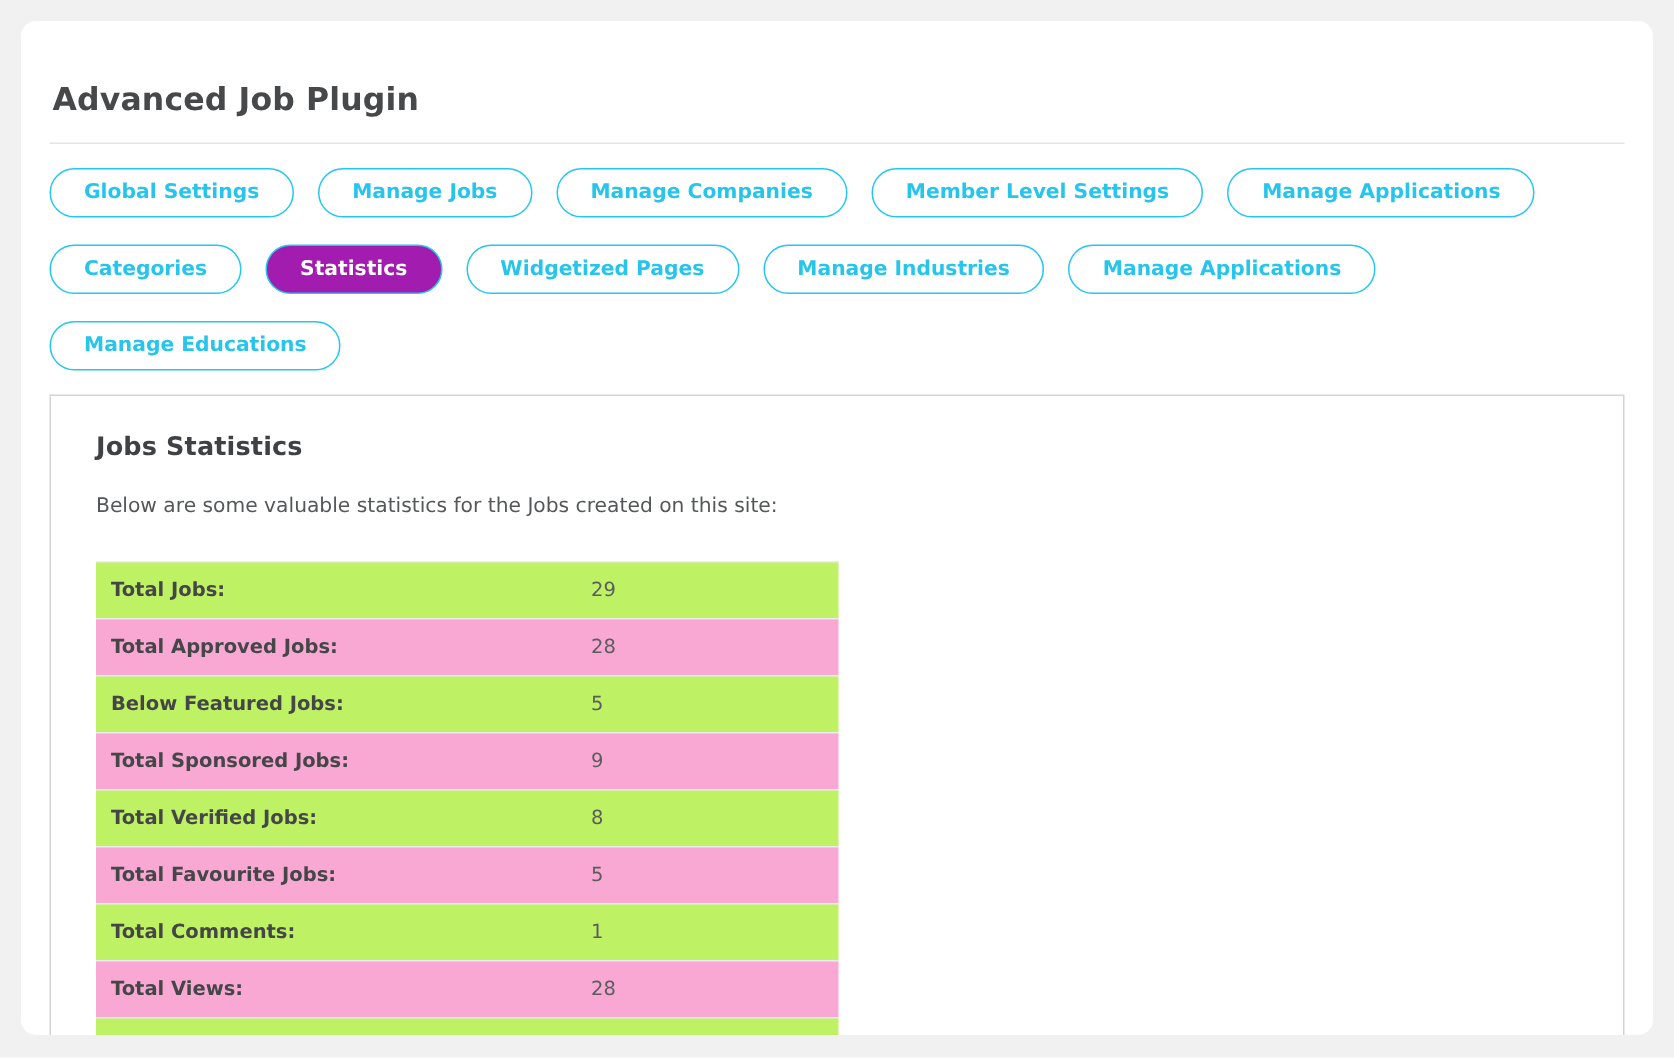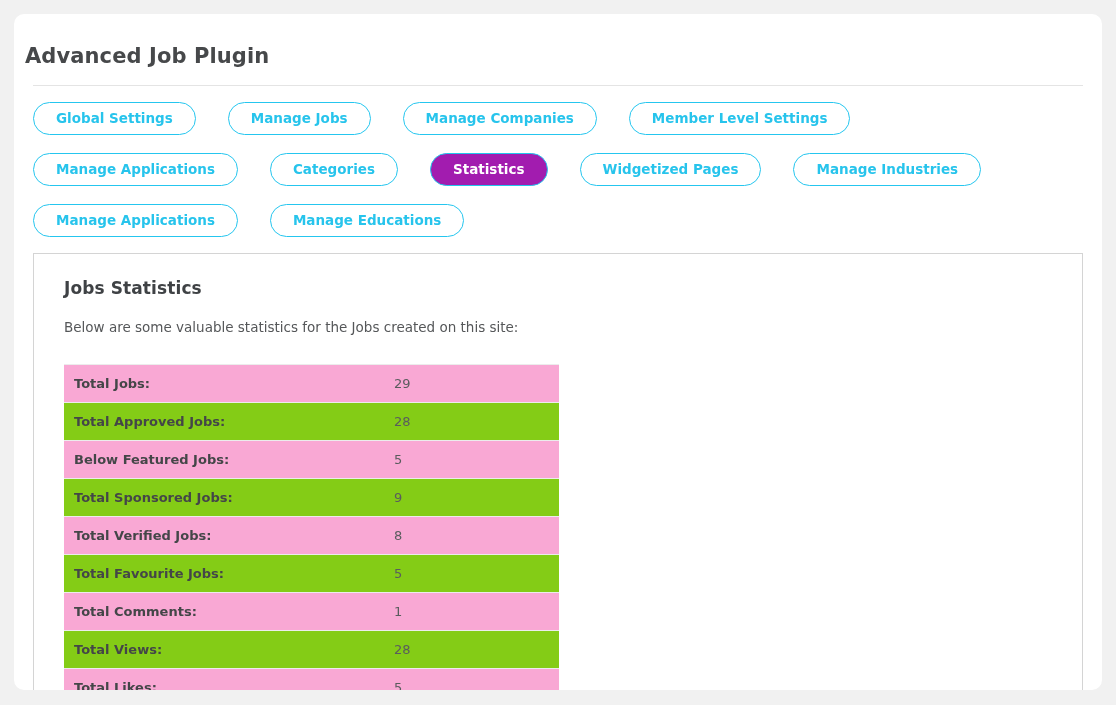--- a/index.html
+++ b/index.html
@@ -22,39 +22,39 @@
     top: 14px;
     width: 1088px;
     height: 676px;
     background: #ffffff;
     border-radius: 10px;
     box-sizing: border-box;
     overflow: hidden;
   }
 
   .page-title {
-    margin: 6px;
+    margin: 16px;
     padding: 24px 0 0 5px;
     font-size: 21px;
     font-weight: bold;
     color: #46484a;
     letter-spacing: 0.1px;
   }
 
   .title-divider {
     margin: 17px 19px 0 19px;
     height: 1px;
     background: #e4e4e4;
   }
 
   .tabs {
     padding: 16px 19px 0 19px;
     display: flex;
     flex-wrap: wrap;
-    gap: 18px 32px;
+    gap: 18px 16px;
     align-content: flex-start;
   }
 
   .tab {
     box-sizing: border-box;
     height: 33px;
     padding: 0 22px;
     display: inline-flex;
     align-items: center;
     justify-content: center;
@@ -103,25 +103,25 @@
   }
 
   .stats-table {
     margin-top: 27px;
     width: 495px;
     border-collapse: collapse;
     table-layout: fixed;
   }
 
   .stats-table tr {
+    background: #bef264;
+  }
+
+  .stats-table tr.alt {
     background: #f9a8d4;
-  }
-
-  .stats-table tr.alt {
-    background: #84cc16;
     margin-top: 12px;
   }
 
   .stats-table td {
     border-top: 1px solid #ececec;
     border-bottom: 1px solid #ececec;
     padding: 0;
     height: 37px;
     vertical-align: middle;
     font-size: 13px;

